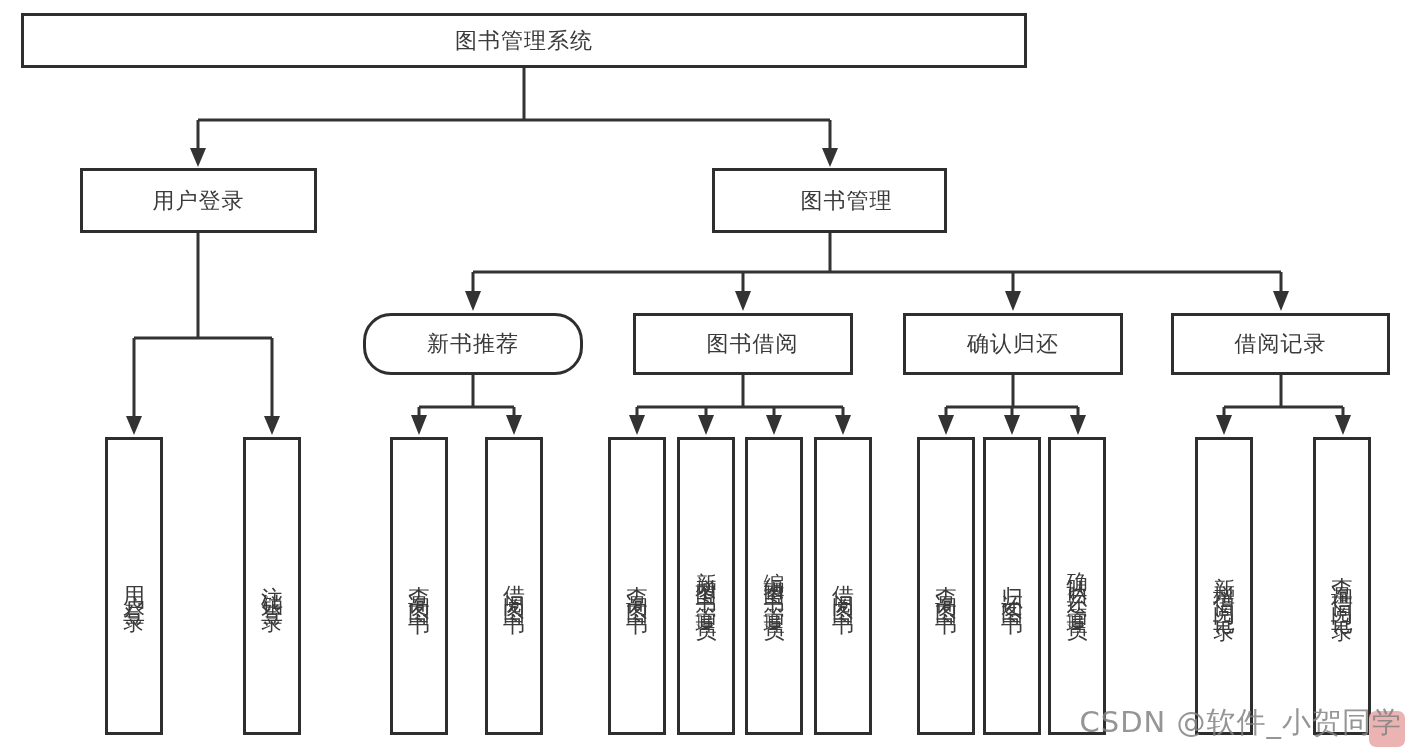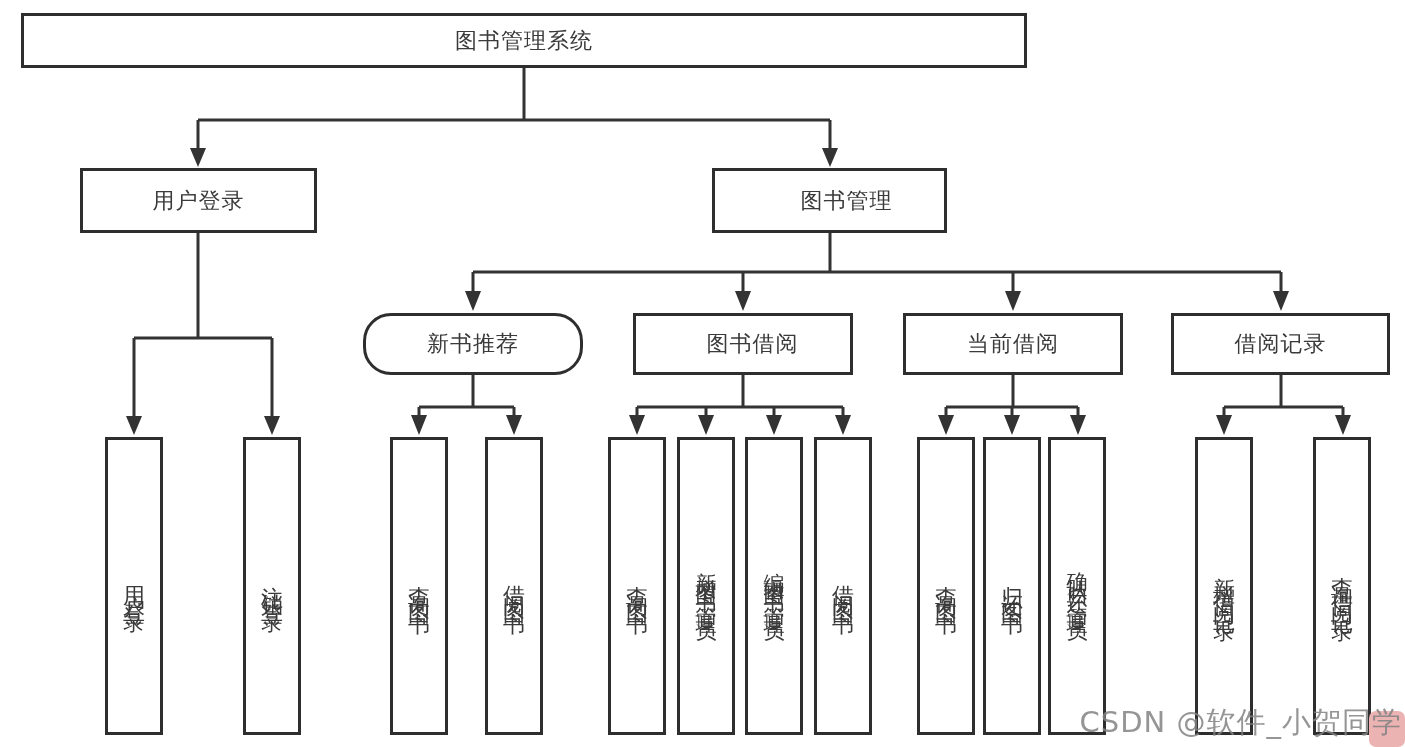--- a/index.html
+++ b/index.html
@@ -78,21 +78,21 @@
     </g>
   </svg>
 
   <div class="hbox lv1" style="left:21px;top:13px;width:1006px;height:55px;">图书管理系统</div>
 
   <div class="hbox lv2" style="left:80px;top:168px;width:237px;height:65px;">用户登录</div>
   <div class="hbox lv2" style="left:712px;top:168px;width:235px;height:65px;padding-left:34px;">图书管理</div>
 
   <div class="hbox lv3" style="left:363px;top:313px;width:220px;height:62px;border-radius:28px;">新书推荐</div>
   <div class="hbox lv3" style="left:633px;top:313px;width:220px;height:62px;padding-left:19px;">图书借阅</div>
-  <div class="hbox lv3" style="left:903px;top:313px;width:220px;height:62px;">当前借阅</div>
+  <div class="hbox lv3" style="left:903px;top:313px;width:220px;height:62px;">确认归还</div>
   <div class="hbox lv3" style="left:1171px;top:313px;width:219px;height:62px;">借阅记录</div>
 
   <div class="vbox" style="left:105px;">用户登录</div>
   <div class="vbox" style="left:243px;">注销登录</div>
 
   <div class="vbox" style="left:390px;">查询图书</div>
   <div class="vbox" style="left:485px;">借阅图书</div>
 
   <div class="vbox" style="left:608px;">查询图书</div>
   <div class="vbox long" style="left:677px;">新增图书（管理员）</div>

